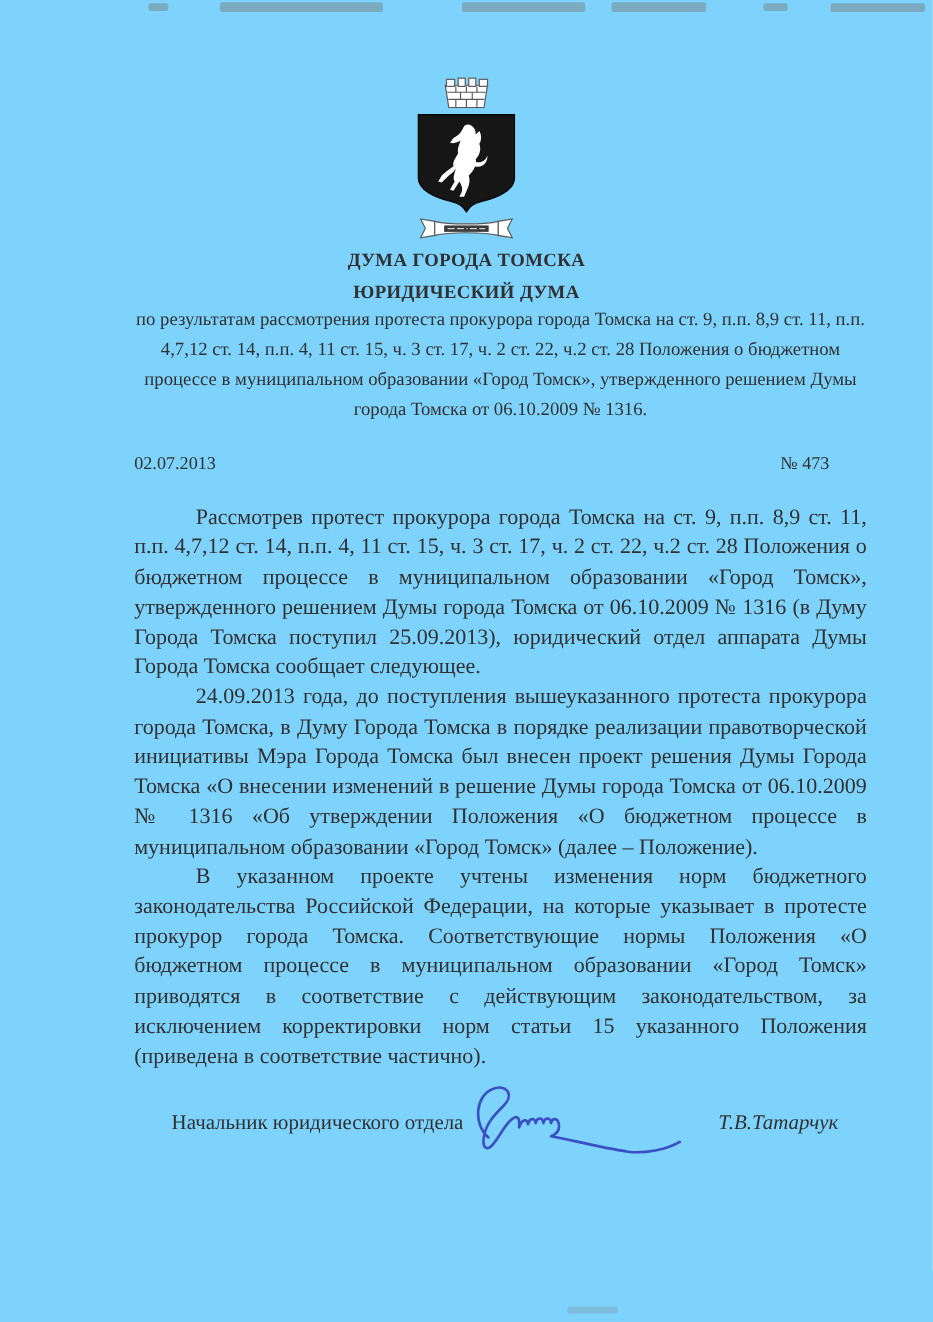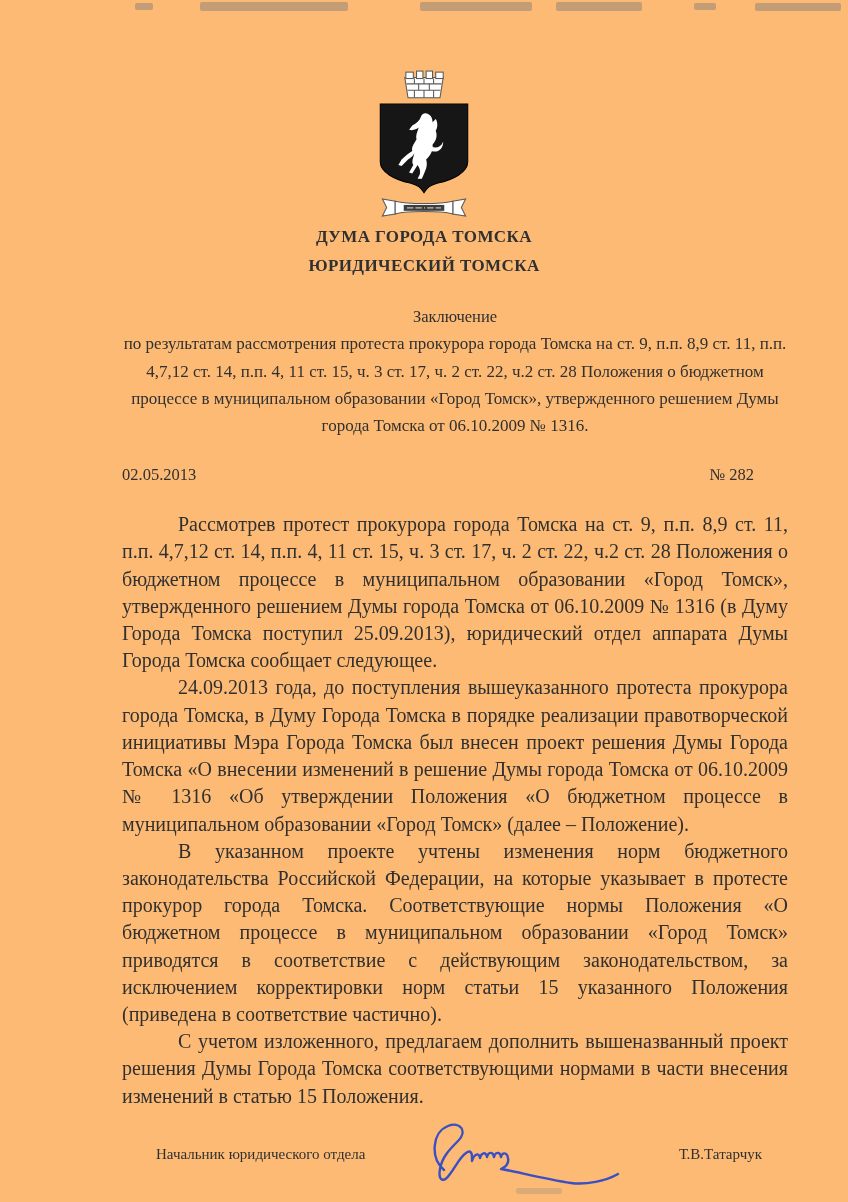--- a/index.html
+++ b/index.html
@@ -1,20 +1,20 @@
 <!DOCTYPE html>
 <html lang="ru"><head>
 <meta charset="utf-8">
 <style>
   html,body{margin:0;padding:0;background:#e8e8e8;}
   .page{
     position:relative;
     width:848px;height:1202px;
     margin:0 auto;
-    background:#fdba74;
+    background:#7dd3fc;
     font-family:"Liberation Serif","DejaVu Serif",serif;
     color:#303030;
     overflow:hidden;
   }
   .content{padding:0 60px 0 122px;}
   
   .artifact{position:absolute;background:#7a7a7a;opacity:.45;border-radius:2px;}
   
   .emblem{width:96px;margin:70px auto 4px;display:block;}
   
@@ -23,23 +23,23 @@
   
   .heading{text-align:center;font-size:16.5px;margin-top:27px;line-height:27px;}
   .subject{text-align:center;font-size:17px;line-height:27.2px;margin-top:0;}
   
   .meta-row{display:flex;justify-content:space-between;align-items:baseline;font-size:16.5px;margin-top:26px;}
   .meta-number{padding-right:34px;}
   
   .body-block{margin-top:26px;font-size:20px;line-height:27.2px;text-align:justify;}
   .body-block p{margin:0;text-indent:56px;}
   
-  .sig-row{position:relative;display:flex;justify-content:space-between;align-items:baseline;font-size:15px;margin-top:22px;height:46px;}
+  .sig-row{position:relative;display:flex;justify-content:space-between;align-items:baseline;font-size:19px;margin-top:22px;height:46px;}
   .sig-label{padding-left:34px;padding-top:14px;}
-  .sig-name{padding-right:26px;padding-top:14px;}
+  .sig-name{padding-right:26px;padding-top:14px;font-style:italic;}
   .sig-ink{position:absolute;left:300px;top:-18px;pointer-events:none;}
 </style>
 </head>
 <body>
 
 <div class="page">
 
   <div class="artifact" style="left:135px;top:3px;width:18px;height:7px;"></div>
   <div class="artifact" style="left:200px;top:2px;width:148px;height:9px;"></div>
   <div class="artifact" style="left:420px;top:2px;width:112px;height:9px;"></div>
@@ -90,37 +90,35 @@
         <line x1="29" y1="9.3" x2="35" y2="9.3"></line>
         <line x1="37" y1="9.3" x2="43" y2="9.3"></line>
         <line x1="45" y1="9.3" x2="46" y2="9.3"></line>
         <line x1="48" y1="9.3" x2="54" y2="9.3"></line>
         <line x1="56" y1="9.3" x2="61" y2="9.3"></line>
       </g>
     </g>
   </svg>
 
   <div class="org-line">ДУМА ГОРОДА ТОМСКА</div>
-  <div class="dept-line">ЮРИДИЧЕСКИЙ ТОМСКА</div>
+  <div class="dept-line">ЮРИДИЧЕСКИЙ ДУМА</div>
 
   <div class="content">
 
-    <div class="heading">Заключение</div>
     <div class="subject">по результатам рассмотрения протеста прокурора города Томска на ст. 9, п.п. 8,9 ст. 11, п.п. 4,7,12 ст. 14, п.п. 4, 11 ст. 15, ч. 3 ст. 17, ч. 2 ст. 22, ч.2 ст. 28 Положения о бюджетном процессе в муниципальном образовании «Город Томск», утвержденного решением Думы города Томска от 06.10.2009 № 1316.</div>
 
     <div class="meta-row">
-      <span>02.05.2013</span>
-      <span class="meta-number">№ 282</span>
+      <span>02.07.2013</span>
+      <span class="meta-number">№ 473</span>
     </div>
 
     <div class="body-block">
       <p>Рассмотрев протест прокурора города Томска на ст. 9, п.п. 8,9 ст. 11, п.п. 4,7,12 ст. 14, п.п. 4, 11 ст. 15, ч. 3 ст. 17, ч. 2 ст. 22, ч.2 ст. 28 Положения о бюджетном процессе в муниципальном образовании «Город Томск», утвержденного решением Думы города Томска от 06.10.2009 № 1316 (в Думу Города Томска поступил 25.09.2013), юридический отдел аппарата Думы Города Томска сообщает следующее.</p>
       <p>24.09.2013 года, до поступления вышеуказанного протеста прокурора города Томска, в Думу Города Томска  в порядке реализации правотворческой инициативы Мэра Города Томска был внесен проект решения Думы Города Томска «О внесении изменений в решение Думы города Томска от 06.10.2009 № 1316 «Об утверждении Положения «О бюджетном процессе в муниципальном образовании «Город Томск» (далее – Положение).</p>
       <p>В указанном проекте учтены изменения норм бюджетного законодательства Российской Федерации, на которые указывает в  протесте прокурор города Томска.  Соответствующие нормы Положения «О бюджетном процессе в муниципальном образовании «Город Томск» приводятся в соответствие с действующим законодательством, за исключением корректировки норм статьи 15 указанного Положения (приведена в  соответствие частично).</p>
-      <p>С учетом изложенного, предлагаем дополнить вышеназванный проект решения Думы Города Томска соответствующими нормами в части внесения изменений в статью 15 Положения.</p>
     </div>
 
     <div class="sig-row">
       <span class="sig-label">Начальник юридического отдела</span>
       <svg class="sig-ink" width="212" height="84" viewBox="0 0 212 84" aria-hidden="true">
         <path fill="none" stroke="#3a50c2" stroke-width="2.4" stroke-linecap="round" stroke-linejoin="round" d="
           M22 56 C8 44 10 18 26 12 C38 7 46 17 36 27 C28 35 20 43 18 55
           C16 66 21 70 28 60 C34 52 38 43 44 39 C48 36 50 38 50 43 L50 47
           C52 40 57 38 58 44 C59 39 64 37 65 43 C66 38 71 37 72 43
           C73 38 78 37 79 43 C80 38 85 38 86 44 C87 49 84 53 79 55

